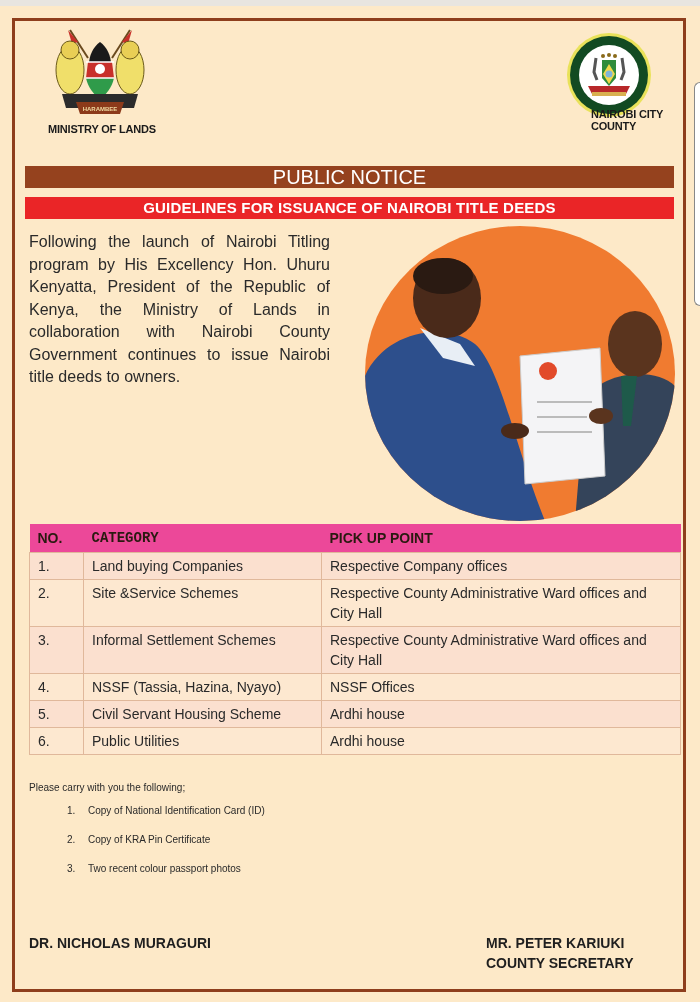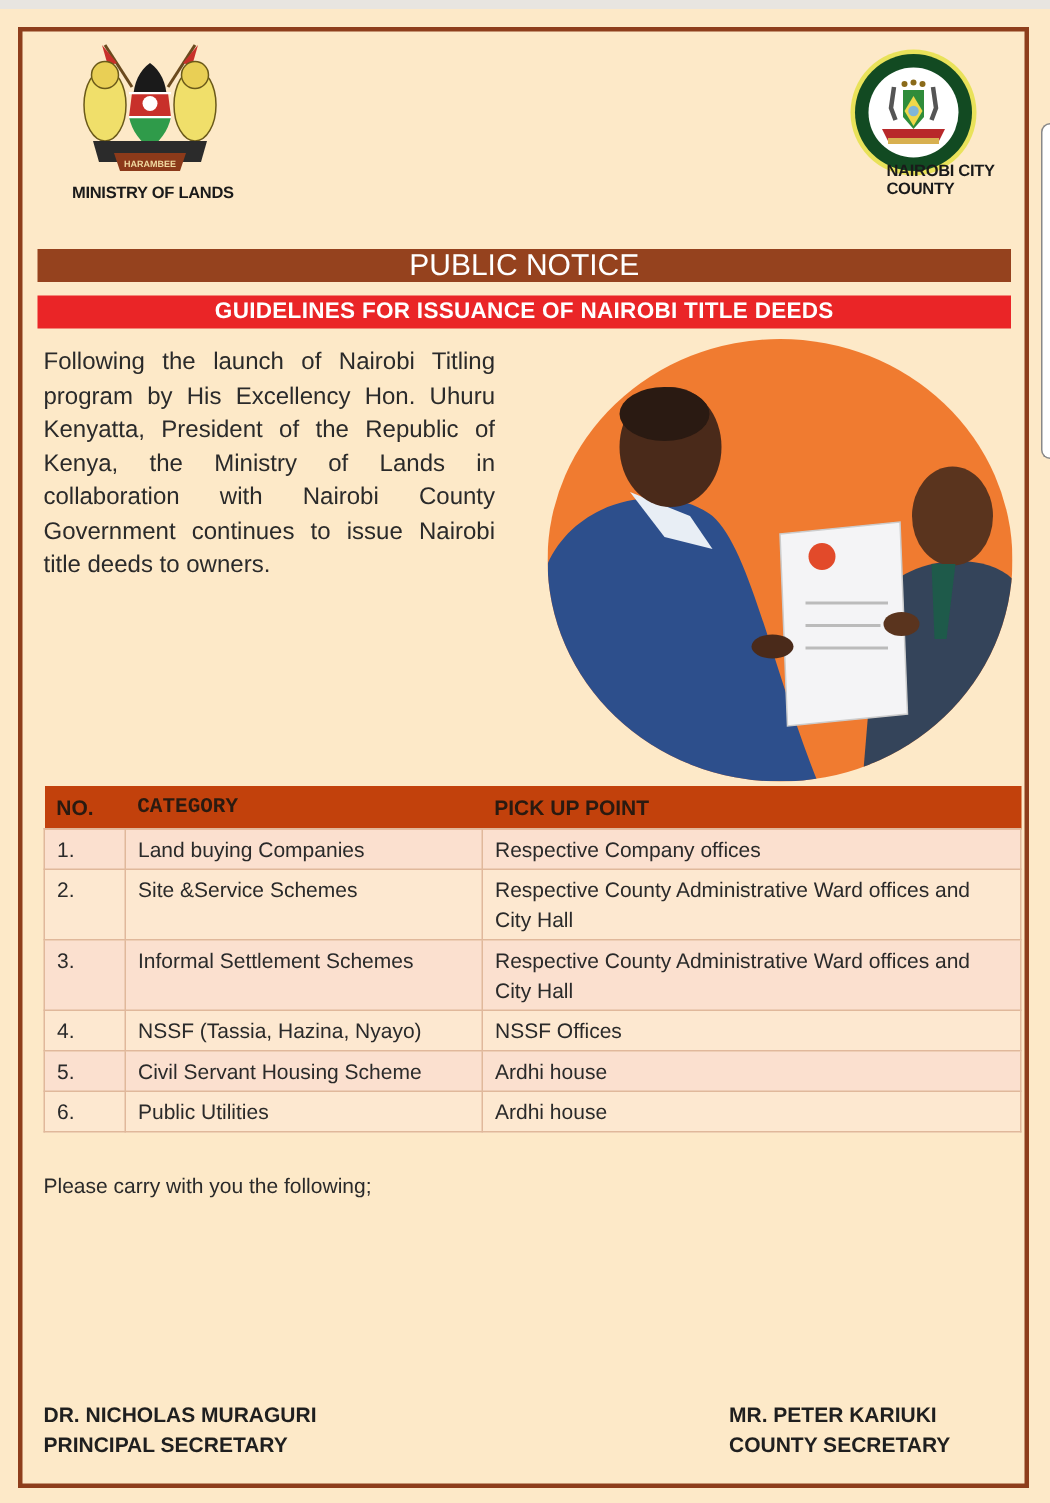--- a/index.html
+++ b/index.html
@@ -41,31 +41,31 @@
   }
   .photo-circle {
     position: absolute; left: 0; top: 0; width: 310px; height: 295px; border-radius: 50%;
     background: #f07b30; overflow: hidden;
   }
   table.grid {
     position: absolute; left: 29px; top: 524px; width: 652px; border-collapse: collapse;
     font-size: 14px; color: #2a2a2a;
   }
   table.grid th {
-    background: #c2410c; color: #2a1a10; text-align: left; font-weight: bold; font-size: 14px;
+    background: #ec4899; color: #2a1a10; text-align: left; font-weight: bold; font-size: 14px;
     height: 28px; padding: 0 8px; border: none; margin-left: 28px;
   }
   table.grid td {
     border: 1px solid #e0b89b; padding: 3px 8px; vertical-align: top; line-height: 20px;
   }
   table.grid tr:nth-child(odd) td { background: #fbe0cf; }
   table.grid tr:nth-child(even) td { background: #fde8d0; }
   .c-no { width: 38px; }
   .c-cat { width: 222px; font-family: Liberation Mono, monospace; }
-  .carry { position: absolute; left: 29px; top: 782px; font-size: 14px; color: #2a2a2a; }
+  .carry { position: absolute; left: 29px; top: 782px; font-size: 10px; color: #2a2a2a; }
   .carry ol { margin: 8px 0 0 0; padding-left: 49px; }
   .carry li { margin: 0 0 9px 0; line-height: 20px; padding-left: 10px; }
   .sig { position: absolute; font-weight: bold; font-size: 14px; line-height: 20px; color: #1f1f1f; }
   .sig-left { left: 29px; top: 933px; }
   .sig-right { left: 486px; top: 933px; }
 </style>
 </head>
 <body>
 
 <div class="topstrip"></div>
@@ -179,22 +179,26 @@
     <tr>
       <td>6.</td>
       <td>Public Utilities</td>
       <td>Ardhi house</td>
     </tr>
   </tbody>
 </table>
 
 <div class="carry">
   <div>Please carry with you the following;</div>
+  <ol>
+    <li>Copy of National Identification Card (ID)</li>
+    <li>Copy of KRA Pin Certificate</li>
+    <li>Two recent colour passport photos</li>
+  </ol>
 </div>
 
 <div class="sig sig-left">
   <div>DR. NICHOLAS MURAGURI</div>
-  <div>PRINCIPAL SECRETARY</div>
 </div>
 <div class="sig sig-right">
   <div>MR. PETER KARIUKI</div>
   <div>COUNTY SECRETARY</div>
 </div>
 
 </body></html>

